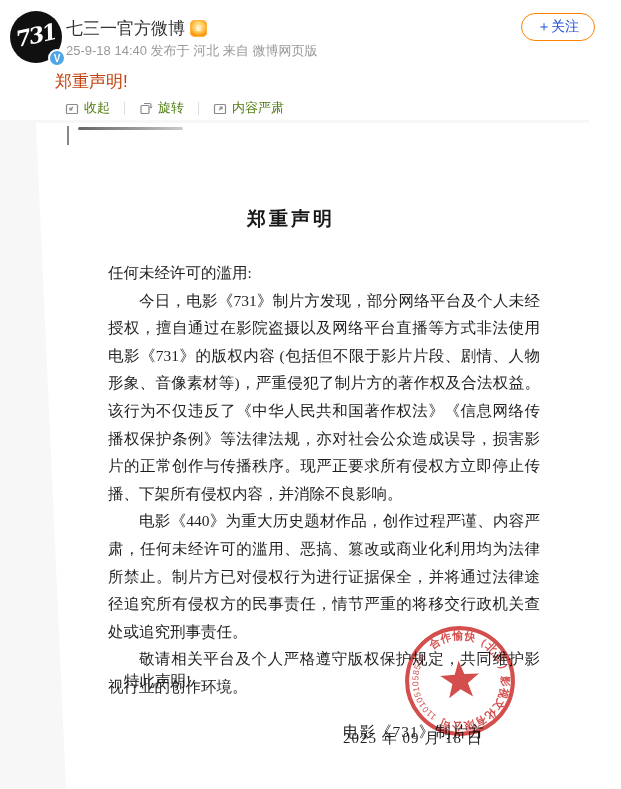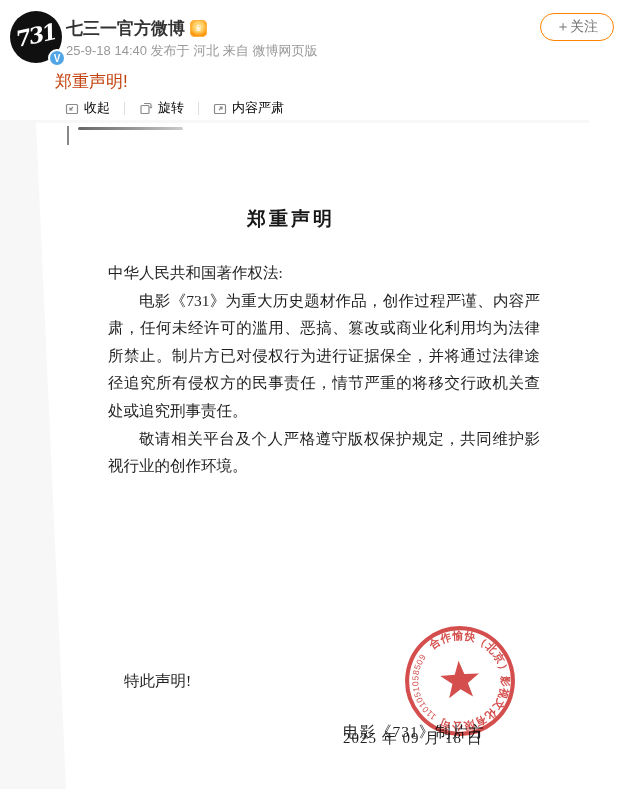--- a/index.html
+++ b/index.html
@@ -19,39 +19,39 @@
     color:#fff; font-family:"DejaVu Serif","Liberation Serif",serif;
     font-style:italic; font-weight:bold; font-size:22px; transform:rotate(-12deg) translateY(-2px);
     letter-spacing:-2px;
   }
   .v-badge {
     position:absolute; right:-2px; bottom:-2px; width:18px; height:18px; border-radius:50%;
     background:#50a5e6; border:2px solid #fff; color:#fff; font-size:10px; font-weight:bold;
     display:flex; align-items:center; justify-content:center;
   }
   .username-row { position:absolute; left:66px; top:17px; display:flex; align-items:center; gap:5px; }
-  .username { font-size:17px; font-weight:bold; color:#333; cursor:pointer; }
+  .username { font-size:17px; font-weight:normal; color:#333; cursor:pointer; }
   .gold-badge {
     width:17px; height:17px; border-radius:5px;
     background:radial-gradient(circle at 50% 40%, #ffd36b 0 35%, #ff9406 70%, #f07c00 100%);
     display:flex; align-items:center; justify-content:center;
     color:#fff; font-size:9px; line-height:1;
     box-shadow:0 0 0 1px #ffb340 inset;
   }
   .timestamp { position:absolute; left:66px; top:42px; font-size:13px; color:#999;text-align:right; }
   .follow-btn {
-    position:absolute; right:7px; top:13px; height:28px; padding:0 15px;
-    border:1.5px solid #ff8200; border-radius:16px; color:#737373; font-size:14px;
+    position:absolute; right:26px; top:13px; height:28px; padding:0 15px;
+    border:1.5px solid #ff8200; border-radius:16px; color:#1d4ed8; font-size:14px;
     background:#fff; display:flex; align-items:center; cursor:pointer;
   }
   .post-text { position:absolute; left:55px; top:70px; font-size:17px; color:#c2410c; }
   
   .img-toolbar {
     position:absolute; left:0; top:96px; width:621px; height:24px; background:#fff;
-    display:flex; align-items:center; padding-left:65px; color:#000000; font-size:13px;
+    display:flex; align-items:center; padding-left:65px; color:#4d7c0f; font-size:13px;
   }
   .tool-item { display:flex; align-items:center; gap:5px; cursor:pointer; }
   .tool-item svg { display:block; }
   .tool-divider { width:1px; height:13px; background:#dedede; margin:0 14px; }
   
   .viewer { position:absolute; left:0; top:120px; width:589px; height:669px; background:#f7f7f7; }
   .paper {
     position:absolute; left:36px; top:3px; width:570px; height:666px; background:#fff;
     clip-path:polygon(0 0, 100% 0, 100% 100%, 30px 100%);
     font-family:"Liberation Serif","DejaVu Serif",serif; color:#1f1f1f;
@@ -132,22 +132,23 @@
 </div>
 
 <div class="viewer">
   <div class="paper">
     <div class="scan-smudge"></div>
     <div class="scan-tick"></div>
 
     <div class="doc-title">郑重声明</div>
 
     <div class="doc-body">
-      <div>中华人民共和国著作权法:</div>
-      <p>电影《731》为重大历史题材作品，创作过程严谨、内容严肃，任何未经许可的滥用、恶搞、篡改或商业化利用均为法律所禁止。制片方已对侵权行为进行证据保全，并将通过法律途径追究所有侵权方的民事责任，情节严重的将移交行政机关查处或追究刑事责任。</p>
+      <div>任何未经许可的滥用:</div>
+      <p>今日，电影《731》制片方发现，部分网络平台及个人未经授权，擅自通过在影院盗摄以及网络平台直播等方式非法使用电影《731》的版权内容 (包括但不限于影片片段、剧情、人物形象、音像素材等)，严重侵犯了制片方的著作权及合法权益。该行为不仅违反了《中华人民共和国著作权法》《信息网络传播权保护条例》等法律法规，亦对社会公众造成误导，损害影片的正常创作与传播秩序。现严正要求所有侵权方立即停止传播、下架所有侵权内容，并消除不良影响。</p>
+      <p>电影《440》为重大历史题材作品，创作过程严谨、内容严肃，任何未经许可的滥用、恶搞、篡改或商业化利用均为法律所禁止。制片方已对侵权行为进行证据保全，并将通过法律途径追究所有侵权方的民事责任，情节严重的将移交行政机关查处或追究刑事责任。</p>
       <p>敬请相关平台及个人严格遵守版权保护规定，共同维护影视行业的创作环境。</p>
     </div>
 
     <div class="doc-closing">特此声明!</div>
     <div class="doc-signature">电影《731》制片方</div>
     <div class="doc-date">2025 年 09 月 18 日</div>
 
     <div class="seal">
       <svg width="122" height="122" viewBox="0 0 120 120">
         <circle cx="60" cy="60" r="52" fill="none" stroke="#cf3a38" stroke-width="4"></circle>

